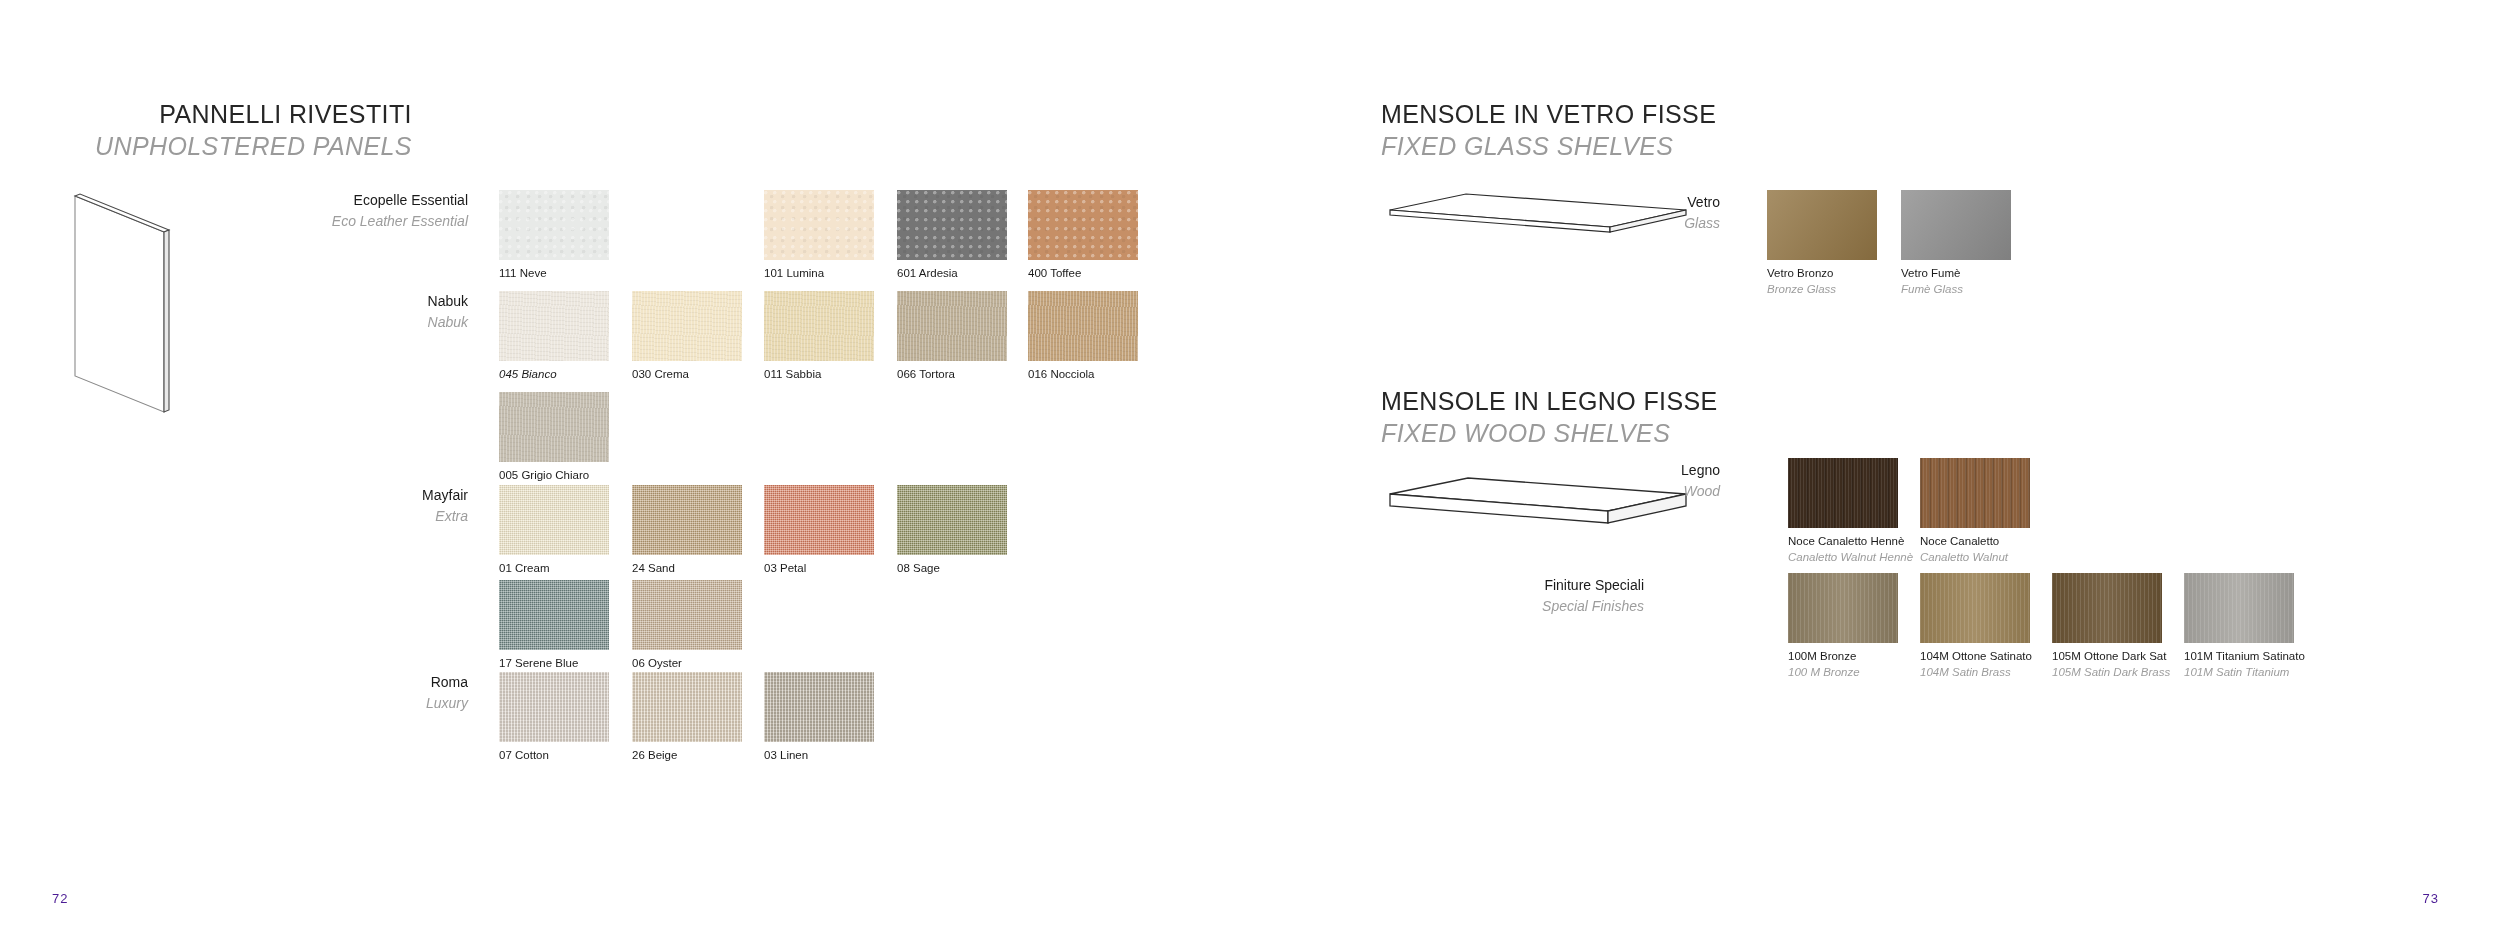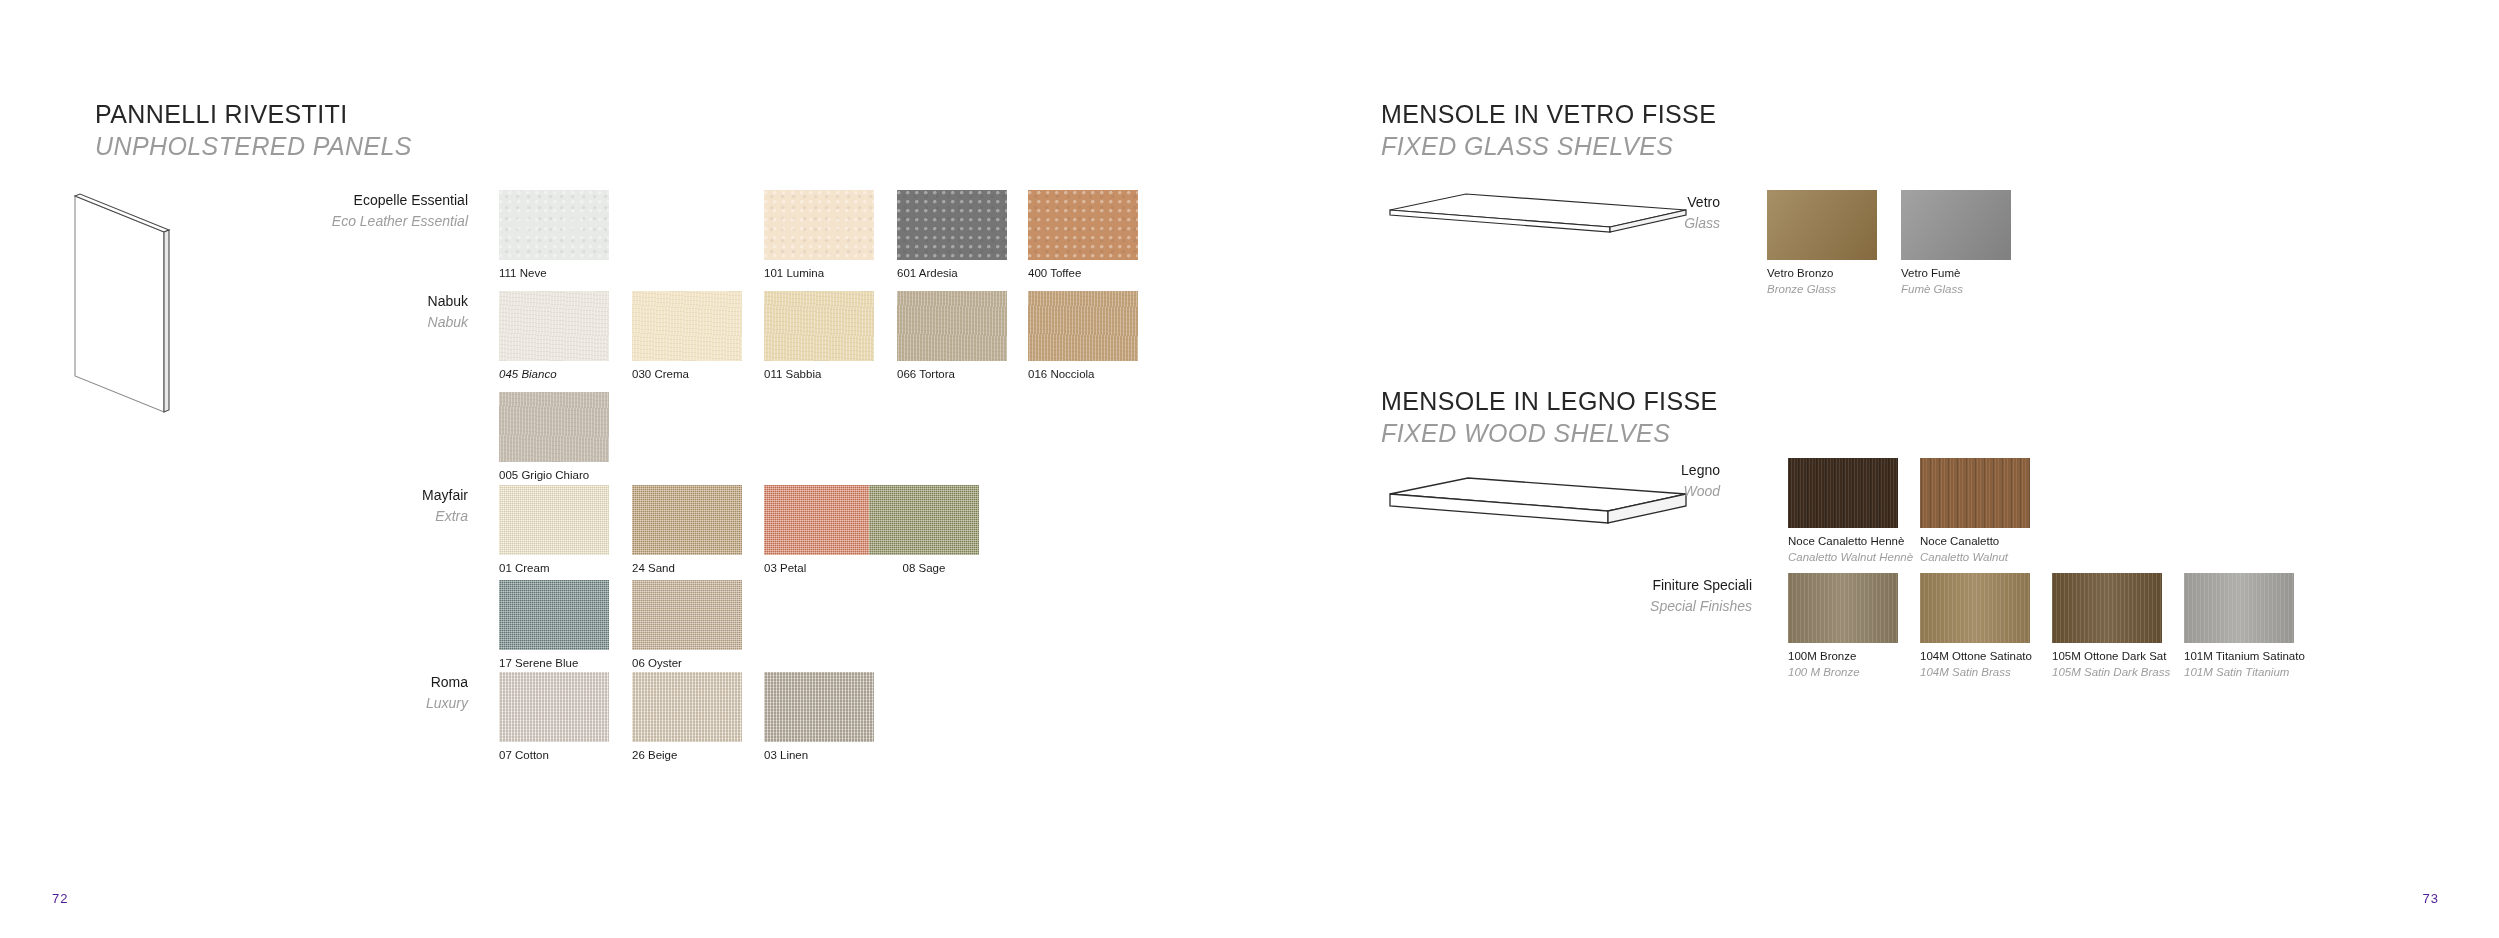--- a/index.html
+++ b/index.html
@@ -19,20 +19,21 @@
 
   
   .section-head { position: absolute; }
   .section-head .it {
     font-size: 25px;
     letter-spacing: 0.4px;
     color: #262626;
     font-weight: 400;
     white-space: nowrap;
     line-height: 1.28;
+    text-align: right;
   }
   .section-head .en {
     font-size: 25px;
     letter-spacing: 0.4px;
     color: #9a9a9a;
     font-style: italic;
     font-weight: 400;
     white-space: nowrap;
     line-height: 1.28;
   }
@@ -205,21 +206,21 @@
     <div class="sw-caption">01 Cream</div>
   </div>
   <div class="swatch-wrap" style="left:617px; top:485px;">
     <span class="swatch tex-linen" style="background-color: rgb(184, 155, 114);"></span>
     <div class="sw-caption">24 Sand</div>
   </div>
   <div class="swatch-wrap" style="left:749px; top:485px;">
     <span class="swatch tex-linen" style="background-color: rgb(212, 121, 90);"></span>
     <div class="sw-caption">03 Petal</div>
   </div>
-  <div class="swatch-wrap" style="left:854px; top:485px;text-align:center;">
+  <div class="swatch-wrap" style="left:882px; top:485px;">
     <span class="swatch tex-linen" style="background-color: rgb(140, 140, 92);"></span>
     <div class="sw-caption">08 Sage</div>
   </div>
 
   <div class="swatch-wrap" style="left:484px; top:580px;">
     <span class="swatch tex-linen" style="background-color: rgb(108, 130, 128);"></span>
     <div class="sw-caption">17 Serene Blue</div>
   </div>
   <div class="swatch-wrap" style="left:617px; top:580px;">
     <span class="swatch tex-linen" style="background-color: rgb(192, 169, 140);"></span>
@@ -297,21 +298,21 @@
     <span class="swatch tex-wood" style="background-color: rgb(138, 95, 60);"></span>
     <div class="sw-caption">Noce Canaletto</div>
     <div class="sw-caption2">Canaletto Walnut</div>
   </div>
   <div class="swatch-wrap" style="left:1773px; top:458px;">
     <span class="swatch tex-wood" style="background-color: rgb(60, 43, 29);"></span>
     <div class="sw-caption">Noce Canaletto Hennè</div>
     <div class="sw-caption2">Canaletto Walnut Hennè</div>
   </div>
 
-  <div class="grp-label" style="left:1552px; top:575px; width:200px;">
+  <div class="grp-label" style="left:1444px; top:575px; width:200px;">
     <div class="it">Finiture Speciali</div>
     <div class="en">Special Finishes</div>
   </div>
 
   <div class="swatch-wrap" style="left:1773px; top:573px;">
     <span class="swatch tex-metal" style="background-color: rgb(142, 127, 99);"></span>
     <div class="sw-caption">100M Bronze</div>
     <div class="sw-caption2">100 M Bronze</div>
   </div>
   <div class="swatch-wrap" style="left:1905px; top:573px;">

